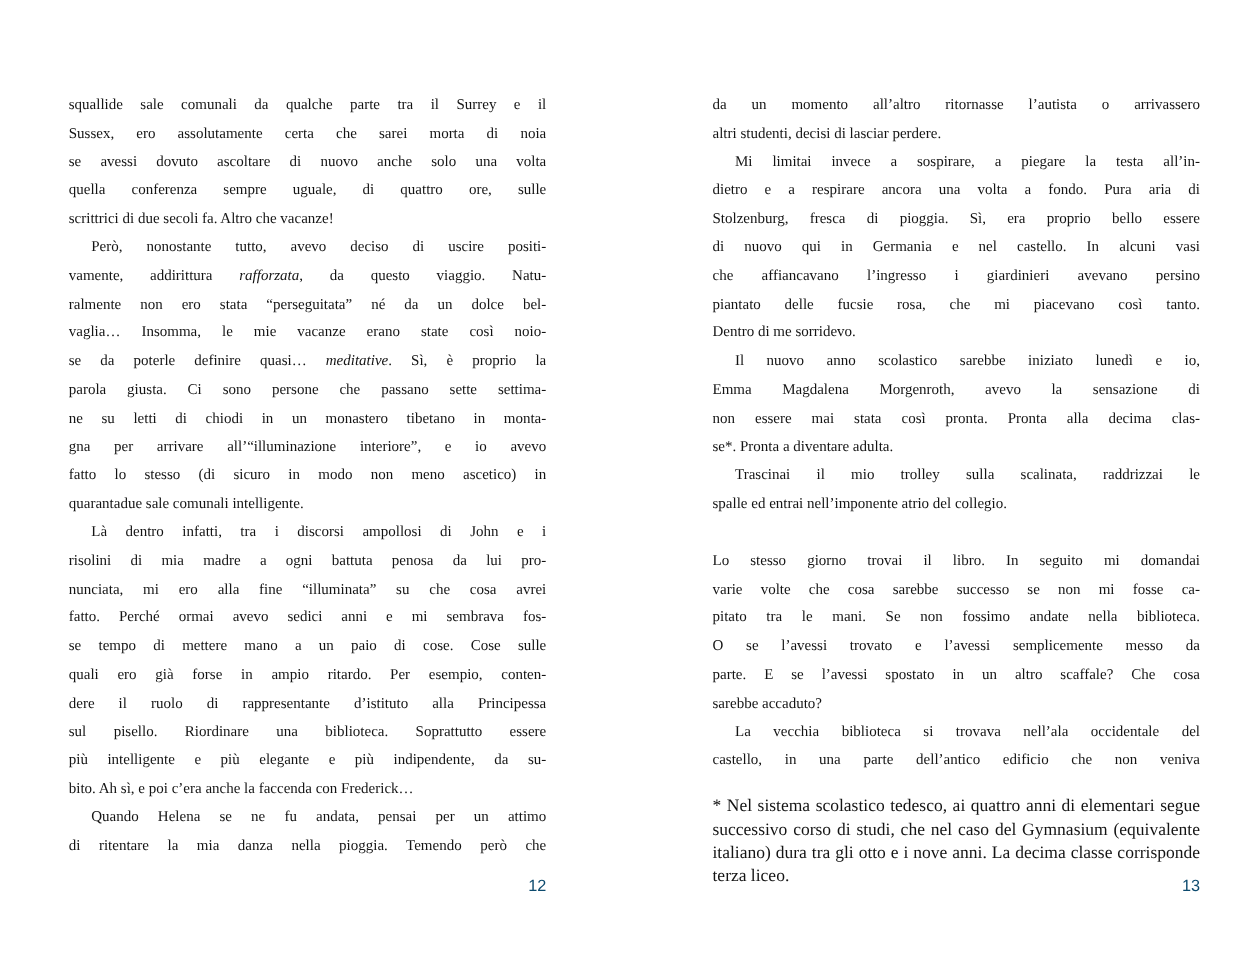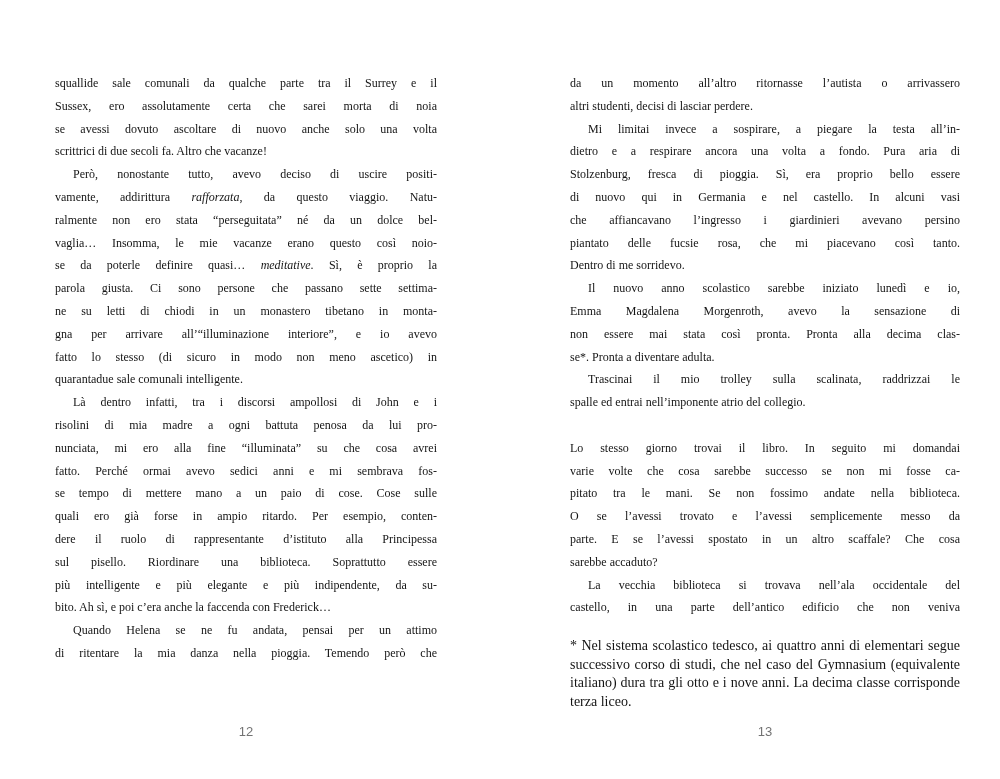--- a/index.html
+++ b/index.html
@@ -22,40 +22,41 @@
   }
   .line.last{text-align-last:left;}
   .line.indent{text-indent:18px;}
   .line.spacer{height:22.8px;}
   .footnote{
     position:absolute;left:570px;top:637px;width:390px;
     font-size:14px;line-height:18.6px;
   }
   .footnote .line{height:18.6px;}
   .pagenum{
-    position:absolute;top:724px;
+    position:absolute;top:701px;
     font-family:"Liberation Sans","DejaVu Sans",sans-serif;
-    font-size:13px;color:#737373;text-align:center;
+    font-size:13px;color:#0c4a6e;text-align:right;
   }
   #left-pagenum{left:55px;width:382px;}
   #right-pagenum{left:570px;width:390px;}
   i{font-style:italic;}
 </style>
 </head>
 <body>
 
 <div id="left-text" class="page-text">
     <div class="line">squallide sale comunali da qualche parte tra il Surrey e il</div>
     <div class="line">Sussex, ero assolutamente certa che sarei morta di noia</div>
     <div class="line">se avessi dovuto ascoltare di nuovo anche solo una volta</div>
+    <div class="line">quella conferenza sempre uguale, di quattro ore, sulle</div>
     <div class="line last">scrittrici di due secoli fa. Altro che vacanze!</div>
     <div class="line indent">Però, nonostante tutto, avevo deciso di uscire positi-</div>
     <div class="line">vamente, addirittura <i>rafforzata</i>, da questo viaggio. Natu-</div>
     <div class="line">ralmente non ero stata “perseguitata” né da un dolce bel-</div>
-    <div class="line">vaglia… Insomma, le mie vacanze erano questo così noio-</div>
+    <div class="line">vaglia… Insomma, le mie vacanze erano state così noio-</div>
     <div class="line">se da poterle definire quasi… <i>meditative</i>. Sì, è proprio la</div>
     <div class="line">parola giusta. Ci sono persone che passano sette settima-</div>
     <div class="line">ne su letti di chiodi in un monastero tibetano in monta-</div>
     <div class="line">gna per arrivare all’“illuminazione interiore”, e io avevo</div>
     <div class="line">fatto lo stesso (di sicuro in modo non meno ascetico) in</div>
     <div class="line last">quarantadue sale comunali intelligente.</div>
     <div class="line indent">Là dentro infatti, tra i discorsi ampollosi di John e i</div>
     <div class="line">risolini di mia madre a ogni battuta penosa da lui pro-</div>
     <div class="line">nunciata, mi ero alla fine “illuminata” su che cosa avrei</div>
     <div class="line">fatto. Perché ormai avevo sedici anni e mi sembrava fos-</div>

